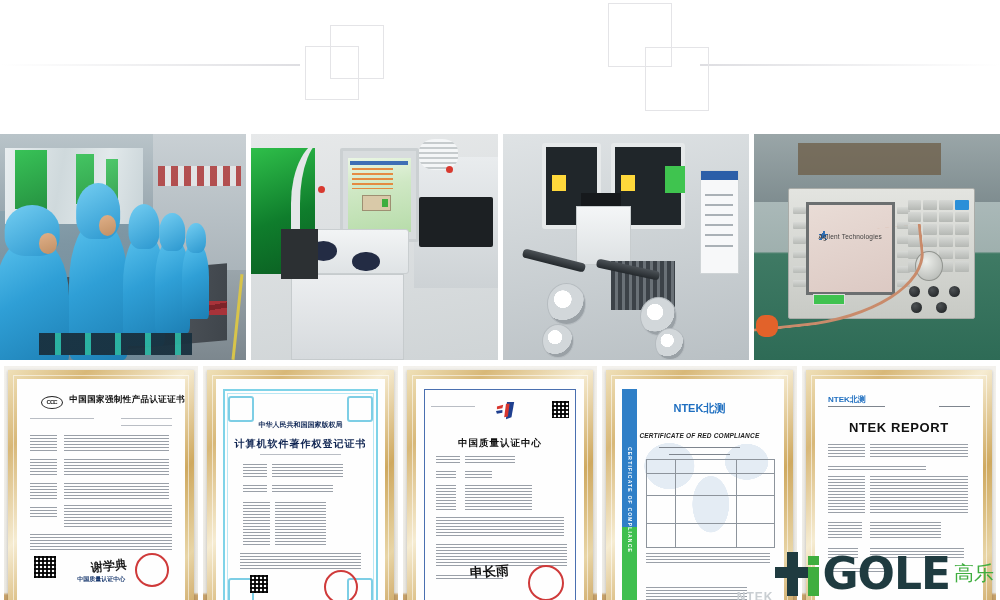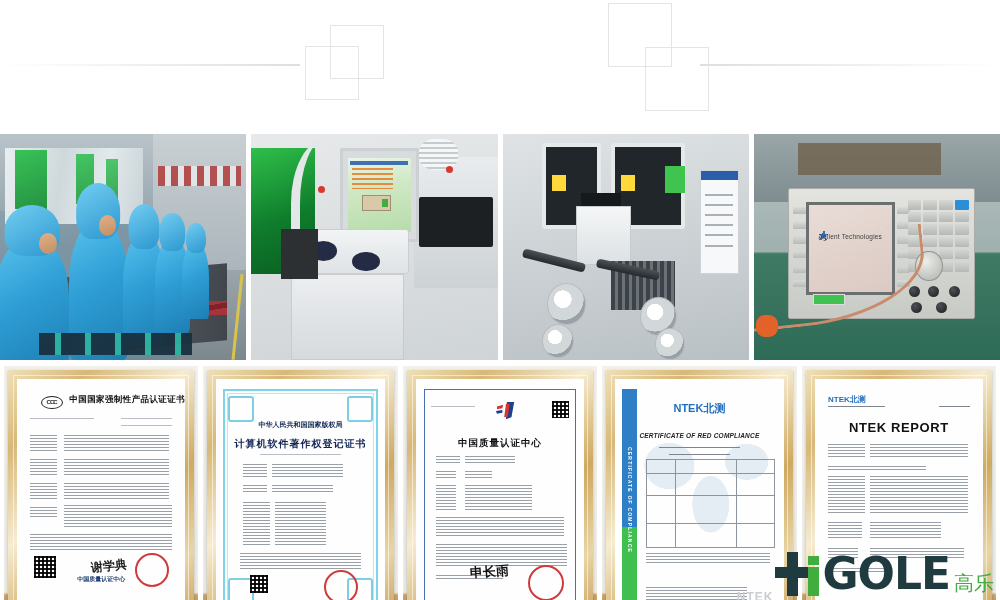--- a/index.html
+++ b/index.html
@@ -217,21 +217,21 @@
   .c4-tbl{position:absolute;left:18%;top:33%;right:5%;height:36%;border:1px solid #8d949c;}
   .c4-tbl div{position:absolute;background:#8d949c;}
   .c4-wm{position:absolute;right:6%;bottom:7%;font-size:12px;color:#c9ced2;font-weight:700;letter-spacing:1px;}
 
   
   .c5-brand{position:absolute;left:8%;top:6%;font-size:8px;font-weight:700;}
   .c5-title{position:absolute;left:0;width:100%;top:17%;text-align:center;
     font-size:13px;font-weight:700;color:#111;letter-spacing:.6px;}
 
   
-  .logo{position:absolute;right:6px;bottom:4px;display:flex;align-items:flex-end;
+  .logo{position:absolute;right:6px;bottom:4px;display:flex;align-items:center;
     line-height:1;z-index:40;pointer-events:none;}
   .logo .plus{position:relative;width:34px;height:44px;margin-right:-2px;}
   .logo .plus .v{position:absolute;left:12px;top:0;width:11px;height:44px;background:#1f3b40;}
   .logo .plus .h{position:absolute;left:0;top:15px;width:34px;height:11px;background:#1f3b40;}
   .logo .idot{position:relative;width:13px;height:44px;margin-right:2px;}
   .logo .idot .stem{position:absolute;left:1px;bottom:0;width:11px;height:29px;background:#3fae3f;}
   .logo .idot .dot{position:absolute;left:1px;top:4px;width:11px;height:9px;background:#3fae3f;}
   .logo .word{font-size:44px;font-weight:700;color:#1f3b40;letter-spacing:-1px;
     font-family:"DejaVu Sans",sans-serif;}
   .logo .cn{font-size:20px;font-weight:400;color:#3fae3f;margin-left:4px;margin-bottom:3px;

